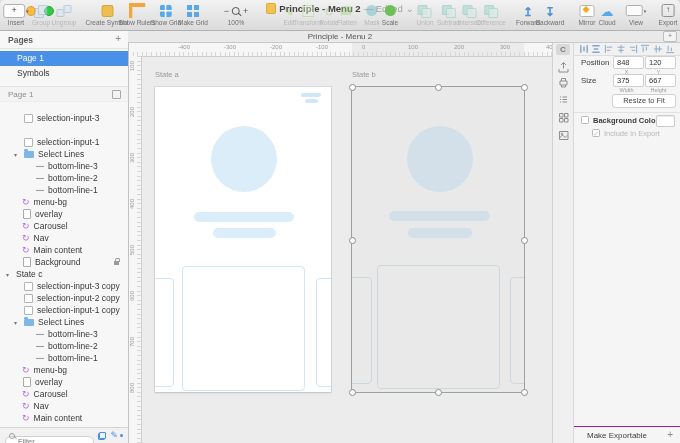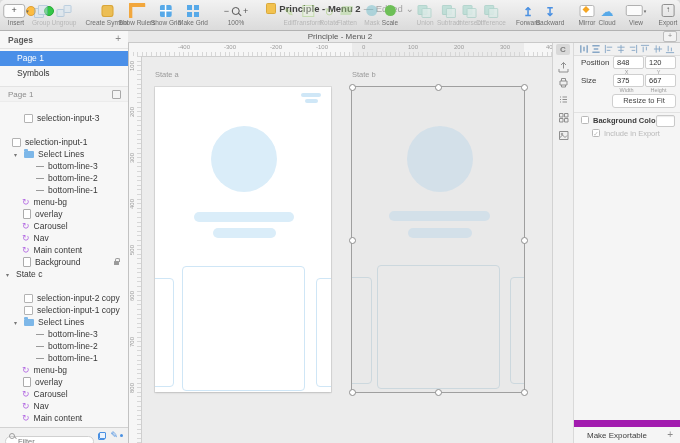--- a/index.html
+++ b/index.html
@@ -126,21 +126,21 @@
   #cap-w{left:37px;top:45px}#cap-h{left:69px;top:45px}
   .resize-btn{position:absolute;left:38px;top:52px;width:62px;height:12px;background:#fff;border:1px solid #cfcfcf;border-radius:3px;font-size:7.5px;color:#444;text-align:center;line-height:12px}
   .insp-div{position:absolute;left:0;right:0;top:70px;border-top:1px solid #e2e2e2}
   .cb{position:absolute;width:8px;height:8px;border:1px solid #b8b8b8;border-radius:1.5px;background:#fff;box-sizing:border-box}
   .cb.checked::before{content:"✓";display:block;font-size:6.5px;color:#b3b3b3;line-height:7px;text-align:center}
   #cb-bg{left:7px;top:74px}
   .bg-label{position:absolute;left:19px;top:74px;font-size:7.5px;font-weight:bold;color:#3d3d3d}
   .color-well{position:absolute;right:5px;top:73px;width:17px;height:10px;background:#fff;border:1px solid #c9c9c9;border-radius:2px;box-shadow:inset 0 1px 1px rgba(0,0,0,.08)}
   #cb-inc{left:18px;top:87px}
   .inc-label{position:absolute;left:30px;top:87px;font-size:7.5px;color:#b9b9b9}
-  .make-exp{position:absolute;left:0;right:0;bottom:0;height:16px;border-top:7px solid #a21caf;background:#f5f5f5}
+  .make-exp{position:absolute;left:0;right:0;bottom:0;height:16px;border-top:1px solid #a21caf;background:#f5f5f5}
   .make-exp-label{position:absolute;left:13px;top:4px;font-size:8px;color:#3d3d3d}
   .make-exp-add{position:absolute;right:7px;top:2px;font-size:10px;color:#8a8a8a}
 </style>
 </head>
 <body>
 
 <div class="window">
 
   <div class="toolbar">
     <div class="traffic">
@@ -315,21 +315,21 @@
     <div class="page-row" id="page-row-1">Symbols</div>
     <div class="list-header">
       <span class="list-header-title">Page 1</span>
       <span class="list-header-ico"></span>
     </div>
     <div class="layers" id="layer-list">
         <div class="layer-row" style="top: 12px; padding-left: 24px;">
           <span class="l-check"></span>
           <span>selection-input-3</span>
         </div>
-        <div class="layer-row" style="top: 36px; padding-left: 12px;">
+        <div class="layer-row" style="top: 36px; padding-left: 24px;">
           <span class="l-check"></span>
           <span>selection-input-1</span>
         </div>
         <div class="layer-row" style="top: 48px; padding-left: 14px;">
           <span class="tri">▾</span>
           <span class="l-folder"></span>
           <span>Select Lines</span>
         </div>
         <div class="layer-row" style="top: 60px; padding-left: 36px;">
           <span class="l-line"></span>
@@ -364,20 +364,24 @@
           <span>Main content</span>
         </div>
         <div class="layer-row" style="top: 168px; padding-left: 6px;">
           <span class="tri">▾</span>
           <span>State c</span>
         </div>
         <div class="layer-row" style="top: 156px; padding-left: 23px;">
           <span class="l-rect"></span>
           <span>Background</span>
           <span class="l-lock"></span>
+        </div>
+        <div class="layer-row" style="top: 180px; padding-left: 24px;">
+          <span class="l-check"></span>
+          <span>selection-input-3 copy</span>
         </div>
         <div class="layer-row" style="top: 192px; padding-left: 24px;">
           <span class="l-check"></span>
           <span>selection-input-2 copy</span>
         </div>
         <div class="layer-row" style="top: 204px; padding-left: 24px;">
           <span class="l-check"></span>
           <span>selection-input-1 copy</span>
         </div>
         <div class="layer-row" style="top: 216px; padding-left: 14px;">

